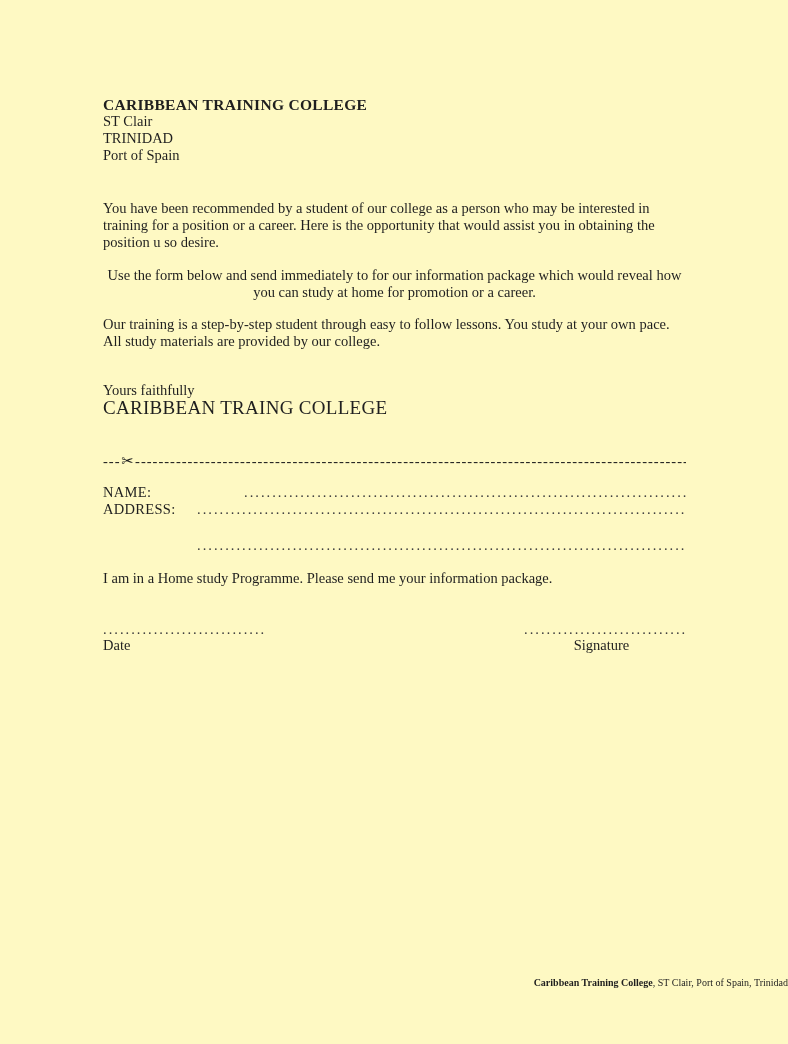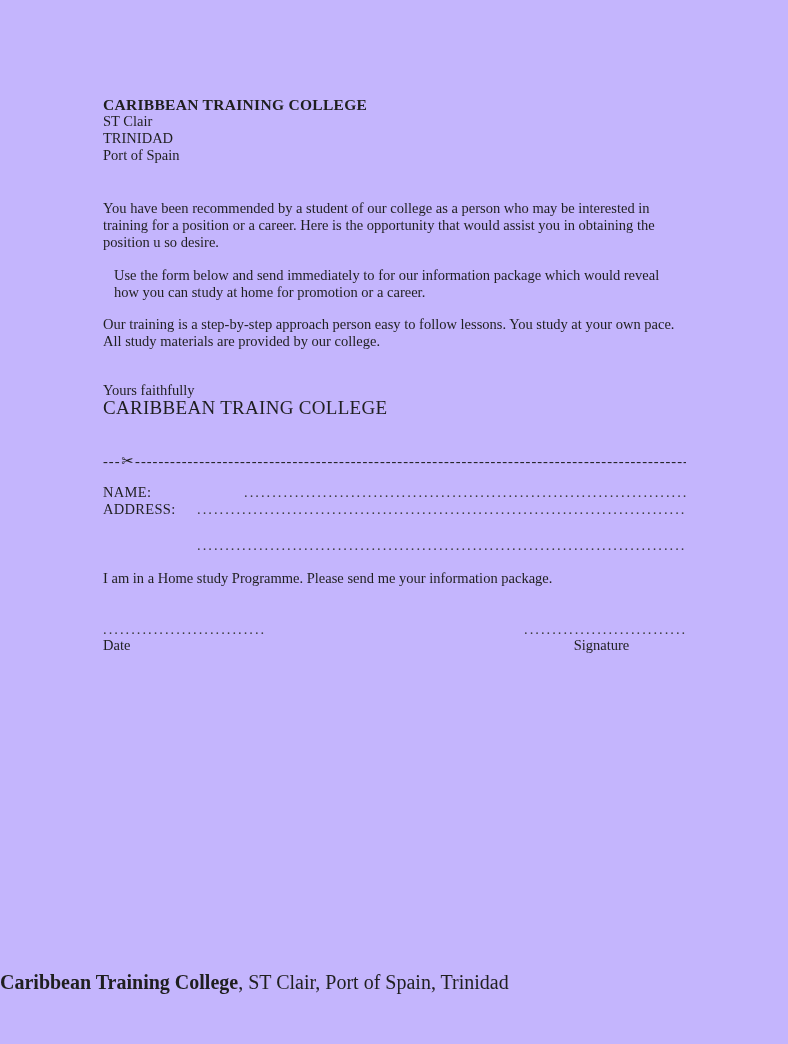--- a/index.html
+++ b/index.html
@@ -5,21 +5,21 @@
   html, body {
     margin: 0;
     padding: 0;
     background: #ffffff;
   }
   .page {
     position: relative;
     width: 788px;
     height: 1044px;
     margin: 0 auto;
-    background: #c4b5fd;
+    background: #fef9c3;
     color: #1f1f1f;
     font-family: "Liberation Serif", "DejaVu Serif", serif;
     font-size: 14.5px;
     line-height: 17px;
     box-sizing: border-box;
     padding: 0 102px 0 103px;
     overflow: hidden;
   }
 
   
@@ -27,21 +27,21 @@
   .college-name {
     font-weight: bold;
     font-size: 15.5px;
     letter-spacing: 0.3px;
     line-height: 17px;
   }
   .letterhead-line { line-height: 17px; }
 
   
   .p-intro       { margin: 36px 0 10px 0; }
-  .p-instruction { margin: 16px 0 0 11px; }
+  .p-instruction { margin: 16px 0 0 0; text-align: center; }
   .p-training    { margin: 15px 0 0 0; }
   p { padding: 0; }
 
   
   .signoff { margin-top: 32px; }
   .signoff-name { font-size: 19px; letter-spacing: 0.3px; }
   .department { margin-top: 52px; padding-left: 4px; }
 
   
   .cut-line {
@@ -107,43 +107,43 @@
   }
   .ds-label { line-height: 17px; margin-top: 1px; }
   .ds-label-right { text-align: center; padding-right: 7px; }
 
   
   .footer {
     position: absolute;
     left: 0;
     right: 0;
     top: 974px;
-    text-align: left;
-    font-size: 20px;
+    text-align: right;
+    font-size: 10px;
     line-height: 17px;
   }
   .footer-bold { font-weight: bold; }
 </style>
 </head>
 <body>
 
 <div class="page">
 
   <div class="letterhead">
     <div class="college-name">CARIBBEAN TRAINING COLLEGE</div>
     <div class="letterhead-line">ST Clair</div>
     <div class="letterhead-line">TRINIDAD</div>
     <div class="letterhead-line">Port of Spain</div>
   </div>
 
   <p class="p-intro">You have been recommended by a student of our college as a person who may be interested in training for a position or a career. Here is the opportunity that would assist you in obtaining the position u so desire.</p>
 
   <p class="p-instruction">Use the form below and send immediately to for our information package which would reveal how you can study at home for promotion or a career.</p>
 
-  <p class="p-training">Our training is a step-by-step approach person easy to follow lessons. You study at your own pace. All study materials are provided by our college.</p>
+  <p class="p-training">Our training is a step-by-step student through easy to follow lessons. You study at your own pace. All study materials are provided by our college.</p>
 
   <div class="signoff">
     <div>Yours faithfully</div>
     <div class="signoff-name">CARIBBEAN TRAING COLLEGE</div>
   </div>
 
 
   <div class="cut-line">
     <span class="cut-prefix">---</span>
     <span class="scissors">✂</span>

